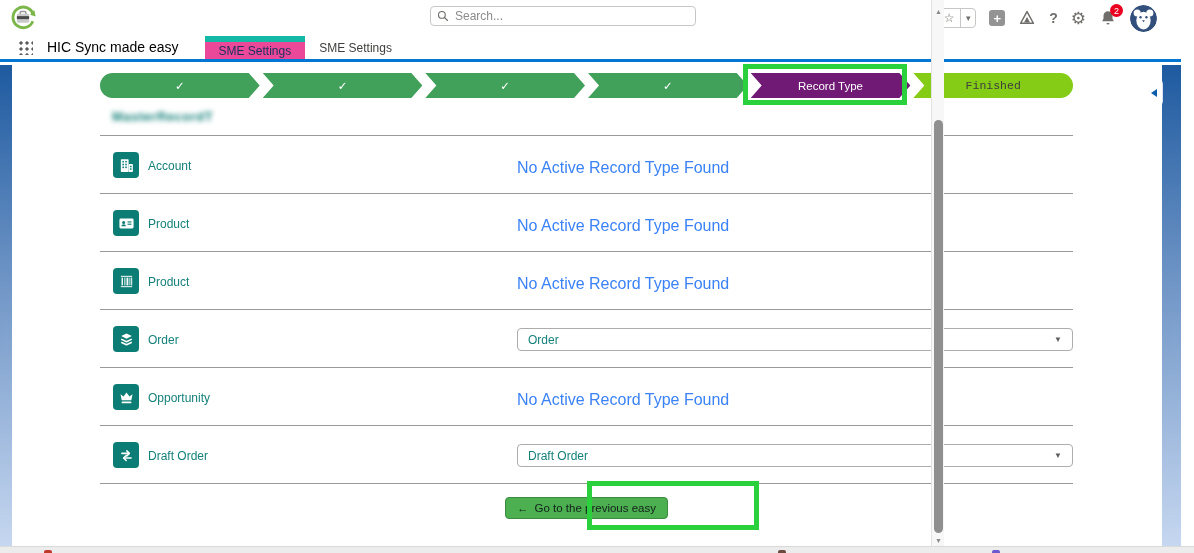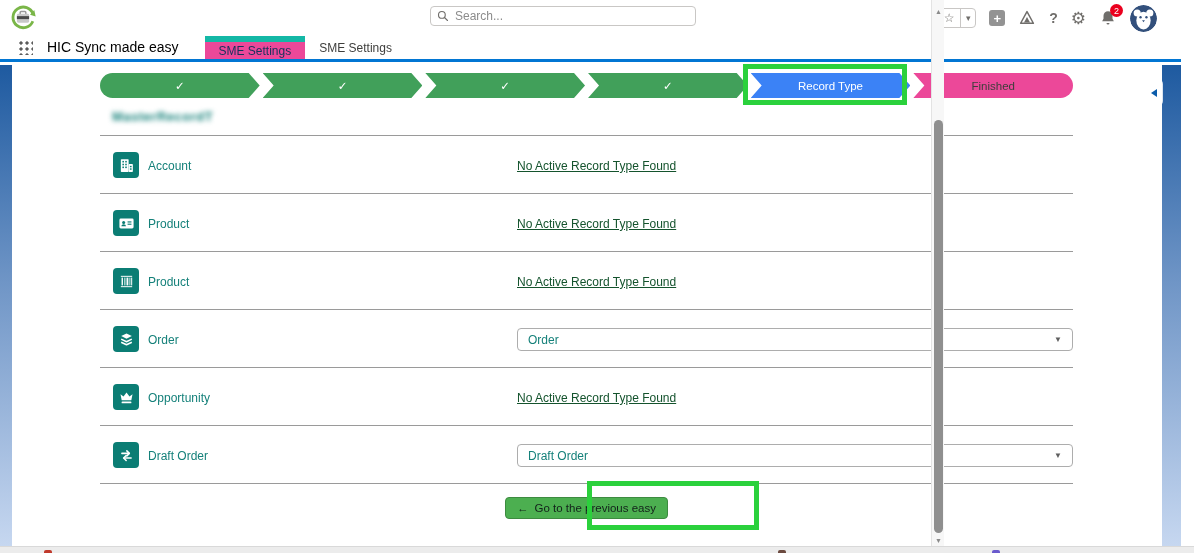--- a/index.html
+++ b/index.html
@@ -50,38 +50,38 @@
   
   .path { position:absolute; left:88px; top:8px; width:973px; height:25px; display:flex; gap:3px; }
   .path-step { flex:1; display:flex; align-items:center; justify-content:center;
     font-size:11.5px; color:#fff; cursor:pointer;
     clip-path:polygon(0 0, calc(100% - 11px) 0, 100% 50%, calc(100% - 11px) 100%, 0 100%, 11px 50%); }
   .path-step.first { border-radius:13px 0 0 13px;
     clip-path:polygon(0 0, calc(100% - 11px) 0, 100% 50%, calc(100% - 11px) 100%, 0 100%); }
   .path-step.last { border-radius:0 13px 13px 0;
     clip-path:polygon(11px 50%, 0 0, 100% 0, 100% 100%, 0 100%); }
   .path-step.complete { background:#41a05a; }
-  .path-step.current { background:#3b82f6; }
-  .path-step.incomplete { background:#ec4899; color:#3e3e3c; }
+  .path-step.current { background:#701a75; }
+  .path-step.incomplete { background:#84cc16; color:#3e3e3c;font-family:Liberation Mono, monospace; }
 
   .annotation-box { position:absolute; border:5px solid #2bd13c; z-index:20; pointer-events:none; }
   .ann-record-type { left:731px; top:-1px; width:164px; height:41px; }
   .ann-save-btn { left:575px; top:416px; width:172px; height:49px; }
 
   .blurred-title { position:absolute; left:100px; top:44px; font-size:13px; font-weight:600;
     color:#15817a; filter:blur(2.6px); letter-spacing:.5px; }
 
   
   .rows { position:absolute; left:88px; top:70px; width:973px; border-top:1px solid #9a9a9a; }
   .obj-row { position:relative; height:58px; border-bottom:1px solid #9a9a9a; }
   .obj-icon { position:absolute; left:13px; top:16px; width:26px; height:26px; background:#0b7d74;
     border-radius:4px; display:flex; align-items:center; justify-content:center; }
   .obj-icon svg { width:17px; height:17px; }
   .obj-label { position:absolute; left:48px; top:23px; font-size:12px; color:#15817a; }
-  .obj-message { position:absolute; left:417px; top:23px; font-size:12px; color:#14532d;text-decoration:underline; }
+  .obj-message { position:absolute; left:417px; top:23px; font-size:16px; color:#3b82f6; }
   .obj-select { position:absolute; left:417px; top:18px; width:556px; height:23px;
     border:1px solid #adadad; border-radius:4px; background:#fff; cursor:pointer;
     display:flex; align-items:center; padding:0 10px; }
   .obj-select .val { flex:1; font-size:12px; color:#15817a; }
   .obj-select .sel-caret { font-size:8px; color:#5f5f5f; }
 
   
   .card-footer { position:absolute; left:88px; top:418px; width:973px; }
   .btn-row { display:flex; justify-content:center; gap:22px; margin-top:13px; }
   .green-btn { background:#4caf50; border:1px solid #3d8b40; border-radius:4px; height:22px;

